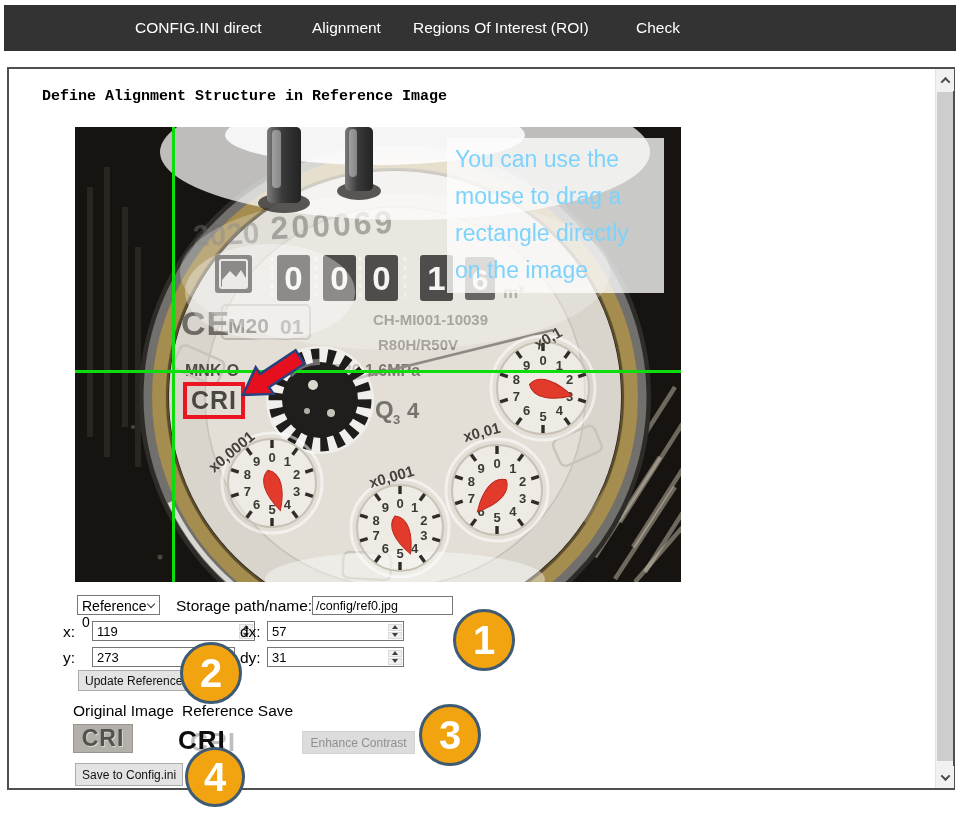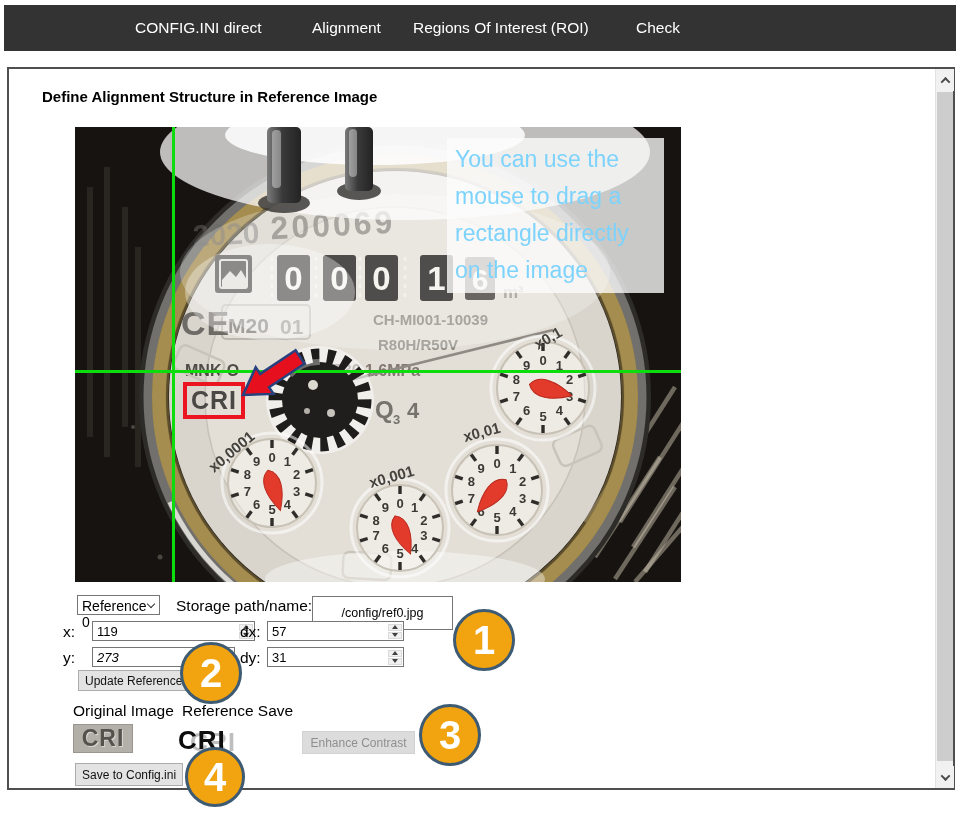--- a/index.html
+++ b/index.html
@@ -9,21 +9,21 @@
   
   .navbar { position:absolute; left:4px; top:5px; width:952px; height:46px;
             background:#333333; }
   .navbar ul { list-style:none; position:relative; height:100%; }
   .navbar li { position:absolute; top:0; height:46px; line-height:46px;
                color:#ffffff; font-size:15.5px; padding:0 4px; cursor:pointer; white-space:nowrap; }
 
   
   .frame { position:absolute; left:7px; top:67px; width:948px; height:723px;
            border:2px solid #4f4f4f; background:#ffffff; }
-  .heading { position:absolute; left:33px; top:19px; font-size:15px; font-weight:bold; color:#000; }
+  .heading { position:absolute; left:33px; top:19px; font-size:15px; font-weight:bold; color:#000;font-family:Liberation Mono, monospace; }
 
   
   .scrollbar { position:absolute; right:0; top:0; width:18px; height:719px;
                background:#f1f1f1; border-left:1px solid #e2e2e2; }
   .sb-btn { position:absolute; left:0; width:18px; height:22px; background:#f1f1f1;
             display:flex; align-items:center; justify-content:center; }
   .sb-btn.up { top:0; } .sb-btn.down { bottom:0; }
   .sb-thumb { position:absolute; left:1px; top:23px; width:16px; height:669px; background:#cdcdcd; }
   .chev { display:inline-block; width:7px; height:7px;
           border-right:2px solid #4a4a4a; border-bottom:2px solid #4a4a4a; }
@@ -45,22 +45,22 @@
                 line-height:37px; padding:3px 8px; }
 
   
   .selbox { position:absolute; left:68px; top:526px; width:83px; height:20px;
             border:1px solid #767676; background:#fff; font-size:14px;
             padding:2px 18px 0 4px; cursor:pointer; }
   .selbox .chevsm { position:absolute; right:5px; top:5px; width:6px; height:6px;
             border-right:1.6px solid #333; border-bottom:1.6px solid #333; transform:rotate(45deg); }
   .flabel { position:absolute; font-size:15.5px; color:#000; white-space:nowrap; }
   .txtin { position:absolute; left:303px; top:527px; width:141px; height:19px;
-           border:1px solid #767676; font-size:12.5px; padding:16px 3px;
-           font-family:"Liberation Sans",sans-serif;text-align:center; }
+           border:1px solid #767676; font-size:12.5px; padding:8px 3px;
+           font-family:"Liberation Sans",sans-serif; }
   .numwrap { position:absolute; height:20px; border:1px solid #767676; background:#fff;
              font-size:13px; padding:2px 18px 0 4px; }
   .spin { position:absolute; right:1px; top:1px; bottom:1px; width:15px;
           display:flex; flex-direction:column; }
   .spinbtn { flex:1; background:#f0f0f0; border:1px solid #dadada; margin:0.5px;
              display:flex; align-items:center; justify-content:center; cursor:pointer; }
   .tri-up { width:0; height:0; border-left:3.5px solid transparent;
             border-right:3.5px solid transparent; border-bottom:4.5px solid #404040; }
   .tri-down { width:0; height:0; border-left:3.5px solid transparent;
             border-right:3.5px solid transparent; border-top:4.5px solid #404040; }
@@ -365,21 +365,21 @@
       <span class="spinbtn">
           <i class="tri-up"></i>
         </span>
       <span class="spinbtn">
           <i class="tri-down"></i>
         </span>
     </span>
   </div>
 
   <span class="flabel" style="left:54px; top:580px;">y:</span>
-  <div class="numwrap" style="left:83px; top:578px; width:143px;font-style:italic;">
+  <div class="numwrap" style="left:83px; top:578px; width:143px;">
     <span>273</span>
     <span class="spin">
       <span class="spinbtn">
           <i class="tri-up"></i>
         </span>
       <span class="spinbtn">
           <i class="tri-down"></i>
         </span>
     </span>
   </div>

